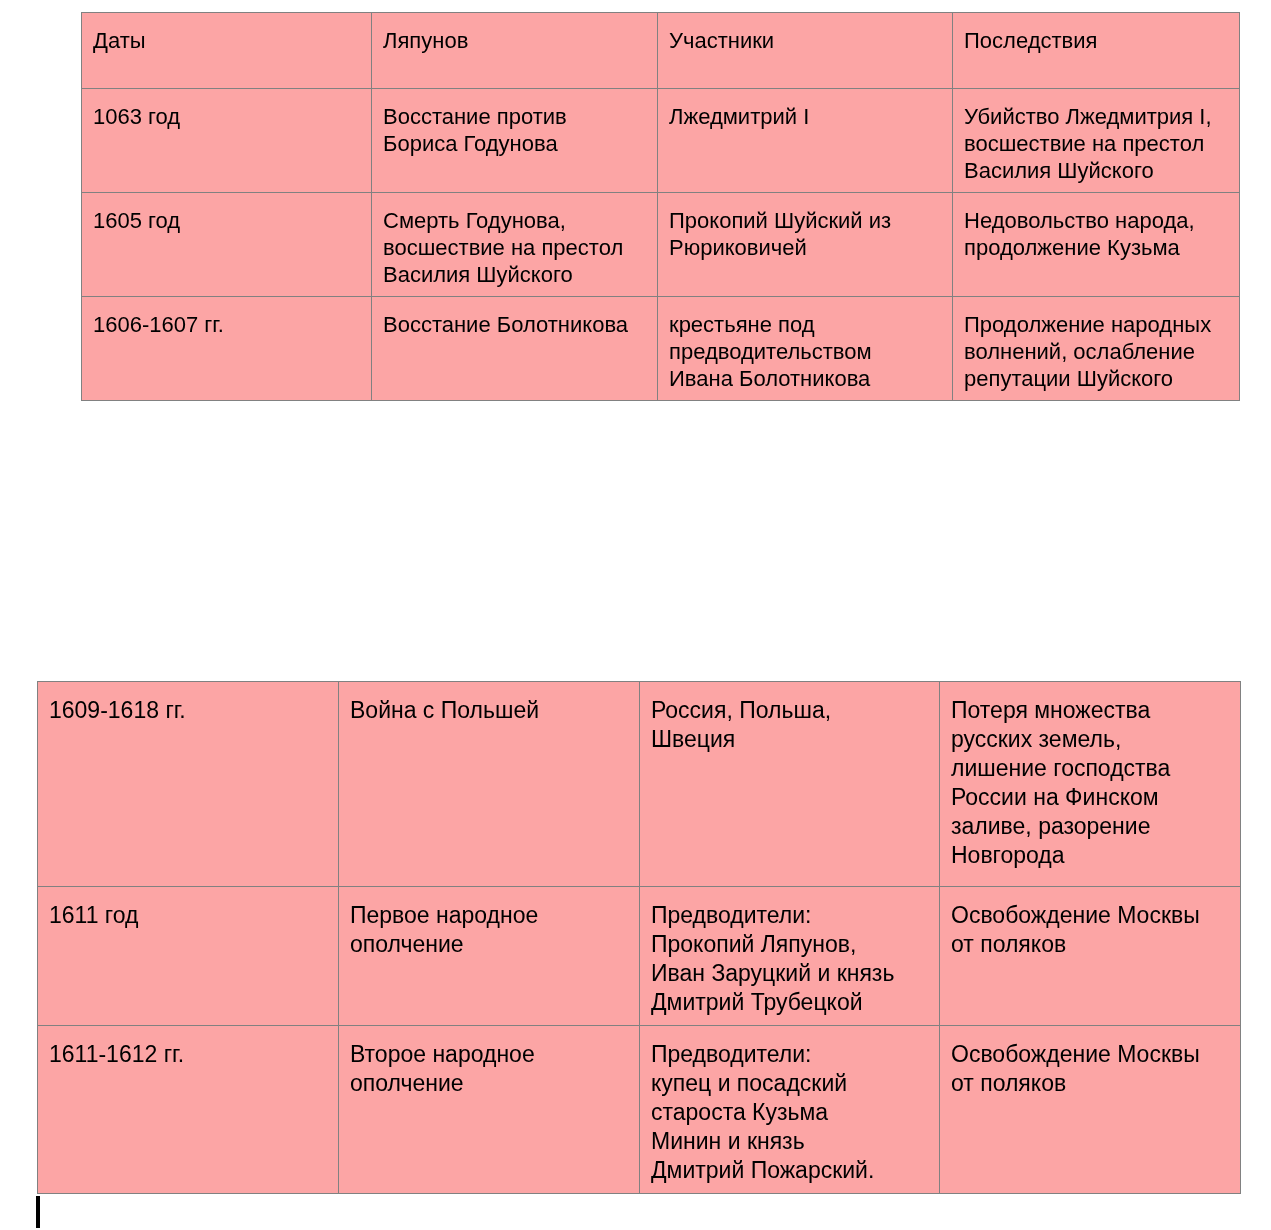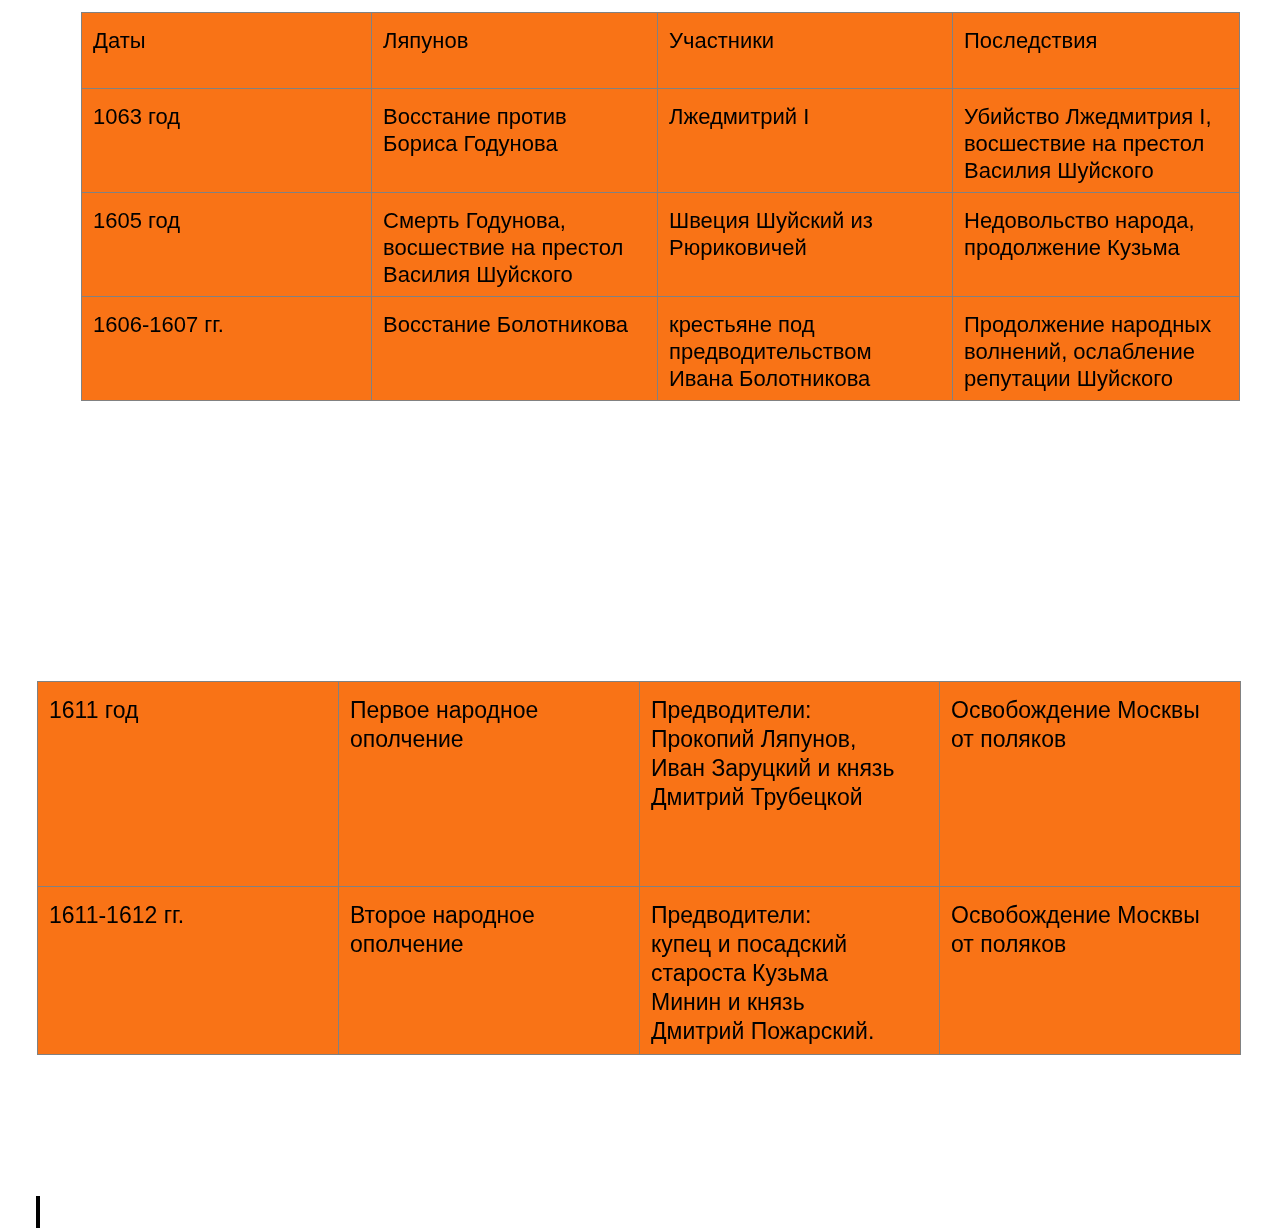--- a/index.html
+++ b/index.html
@@ -13,21 +13,21 @@
     position: relative;
     width: 1271px;
     height: 1230px;
     background: #ffffff;
     overflow: hidden;
   }
   table.doc-table {
     position: absolute;
     border-collapse: collapse;
     table-layout: fixed;
-    background: #f97316;
+    background: #fca5a5;
   }
   table.doc-table td,
   table.doc-table th {
     border: 1px solid #818181;
     vertical-align: top;
     text-align: left;
     font-weight: 400;
     white-space: pre-line;
     padding: 14px 20px 8px 11px;
     overflow: hidden;
@@ -93,21 +93,21 @@
       <td>Лжедмитрий  I</td>
       <td>Убийство Лжедмитрия I,
 восшествие на престол
 Василия Шуйского</td>
     </tr>
     <tr>
       <td>1605 год</td>
       <td>Смерть Годунова,
 восшествие на престол
 Василия Шуйского</td>
-      <td>Швеция Шуйский из
+      <td>Прокопий Шуйский из
 Рюриковичей</td>
       <td>Недовольство народа,
 продолжение Кузьма</td>
     </tr>
     <tr>
       <td>1606-1607 гг.</td>
       <td>Восстание Болотникова</td>
       <td>крестьяне под
 предводительством
 Ивана Болотникова</td>
@@ -119,20 +119,32 @@
     </table>
 
   <table id="table2" class="doc-table">
     <colgroup>
       <col style="width:301px">
         <col style="width:301px">
         <col style="width:300px">
         <col style="width:301px">
     </colgroup>
     <tbody>
+        <tr>
+      <td>1609-1618 гг.</td>
+      <td>Война с Польшей</td>
+      <td>Россия, Польша,
+Швеция</td>
+      <td>Потеря множества
+русских земель,
+лишение господства
+России на Финском
+заливе, разорение
+Новгорода</td>
+    </tr>
     <tr>
       <td>1611 год</td>
       <td>Первое народное
 ополчение</td>
       <td>Предводители:
 Прокопий Ляпунов,
 Иван Заруцкий и князь
 Дмитрий Трубецкой</td>
       <td>Освобождение Москвы
 от поляков</td>

